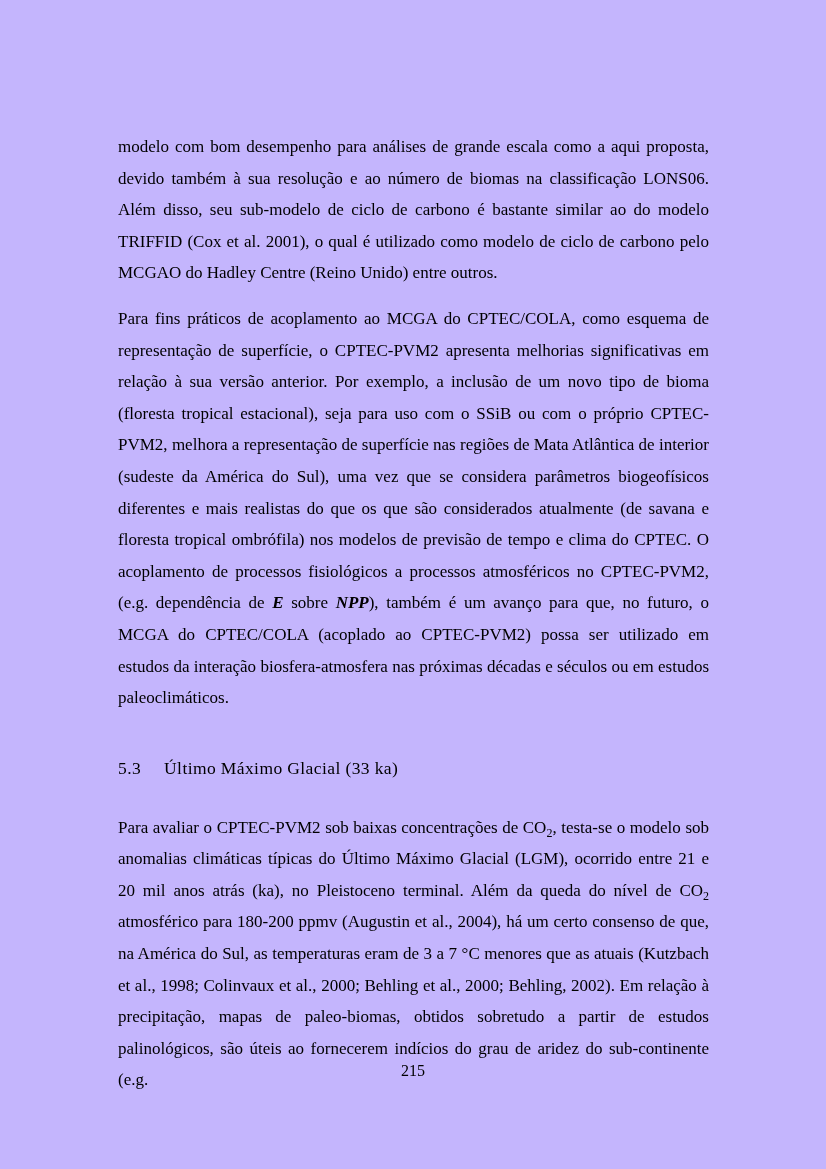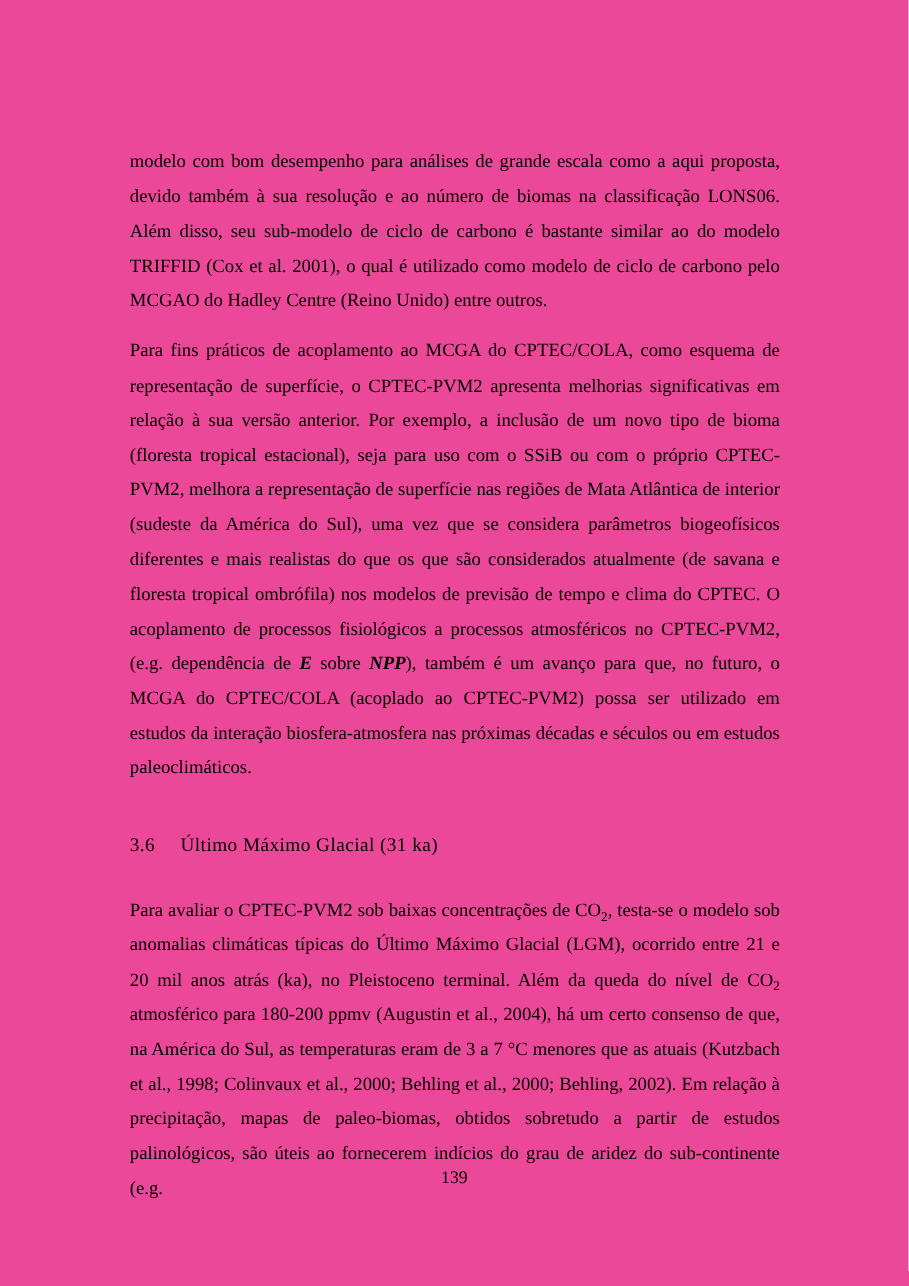--- a/index.html
+++ b/index.html
@@ -4,21 +4,21 @@
 <style>
   html, body {
     margin: 0;
     padding: 0;
     background: #ffffff;
   }
   .page {
     position: relative;
     width: 826px;
     height: 1169px;
-    background: #ec4899;
+    background: #c4b5fd;
     color: #000000;
     font-family: "Liberation Serif", serif;
     overflow: hidden;
   }
   .text-block {
     position: absolute;
     left: 118px;
     top: 131px;
     width: 591px;
   }
@@ -65,20 +65,20 @@
 </head>
 <body>
 
 <div class="page">
   <div class="text-block">
 
     <p class="par"><span>modelo com bom desempenho para análises de grande escala como a aqui proposta, devido também à sua resolução e ao número de biomas na classificação LONS06. Além disso, seu sub-modelo de ciclo de carbono é bastante similar ao do modelo TRIFFID (Cox et al. 2001), o qual é utilizado como modelo de ciclo de carbono pelo MCGAO do Hadley Centre (Reino Unido) entre outros.</span></p>
 
     <p class="par"><span>Para fins práticos de acoplamento ao MCGA do CPTEC/COLA, como esquema de representação de superfície, o CPTEC-PVM2 apresenta melhorias significativas em relação à sua versão anterior. Por exemplo, a inclusão de um novo tipo de bioma (floresta tropical estacional), seja para uso com o SSiB ou com o próprio CPTEC-PVM2, melhora a representação de superfície nas regiões de Mata Atlântica de interior (sudeste da América do Sul), uma vez que se considera parâmetros biogeofísicos diferentes e mais realistas do que os que são considerados atualmente (de savana e floresta tropical ombrófila) nos modelos de previsão de tempo e clima do CPTEC. O acoplamento de processos fisiológicos a processos atmosféricos no CPTEC-PVM2, (e.g. dependência de </span><span class="bi">E</span><span> sobre </span><span class="bi">NPP</span><span>), também é um avanço para que, no futuro, o MCGA do CPTEC/COLA (acoplado ao CPTEC-PVM2) possa ser utilizado em estudos da interação biosfera-atmosfera nas próximas décadas e séculos ou em estudos paleoclimáticos.</span></p>
 
-    <h2 class="heading"><span class="hnum">3.6</span><span class="htitle">Último Máximo Glacial (31 ka)</span></h2>
+    <h2 class="heading"><span class="hnum">5.3</span><span class="htitle">Último Máximo Glacial (33 ka)</span></h2>
 
     <p class="par"><span>Para avaliar o CPTEC-PVM2 sob baixas concentrações de CO</span><sub class="chem">2</sub><span>, testa-se o modelo sob anomalias climáticas típicas do Último Máximo Glacial (LGM), ocorrido entre 21 e 20 mil anos atrás (ka), no Pleistoceno terminal. Além da queda do nível de CO</span><sub class="chem">2</sub><span> atmosférico para 180-200 ppmv (Augustin et al., 2004), há um certo consenso de que, na América do Sul, as temperaturas eram de 3 a 7 °C menores que as atuais (Kutzbach et al., 1998; Colinvaux et al., 2000; Behling et al., 2000; Behling, 2002). Em relação à precipitação, mapas de paleo-biomas, obtidos sobretudo a partir de estudos palinológicos, são úteis ao fornecerem indícios do grau de aridez do sub-continente (e.g.</span></p>
 
   </div>
 
-  <div class="page-number">139</div>
+  <div class="page-number">215</div>
 </div>
 
 </body></html>

